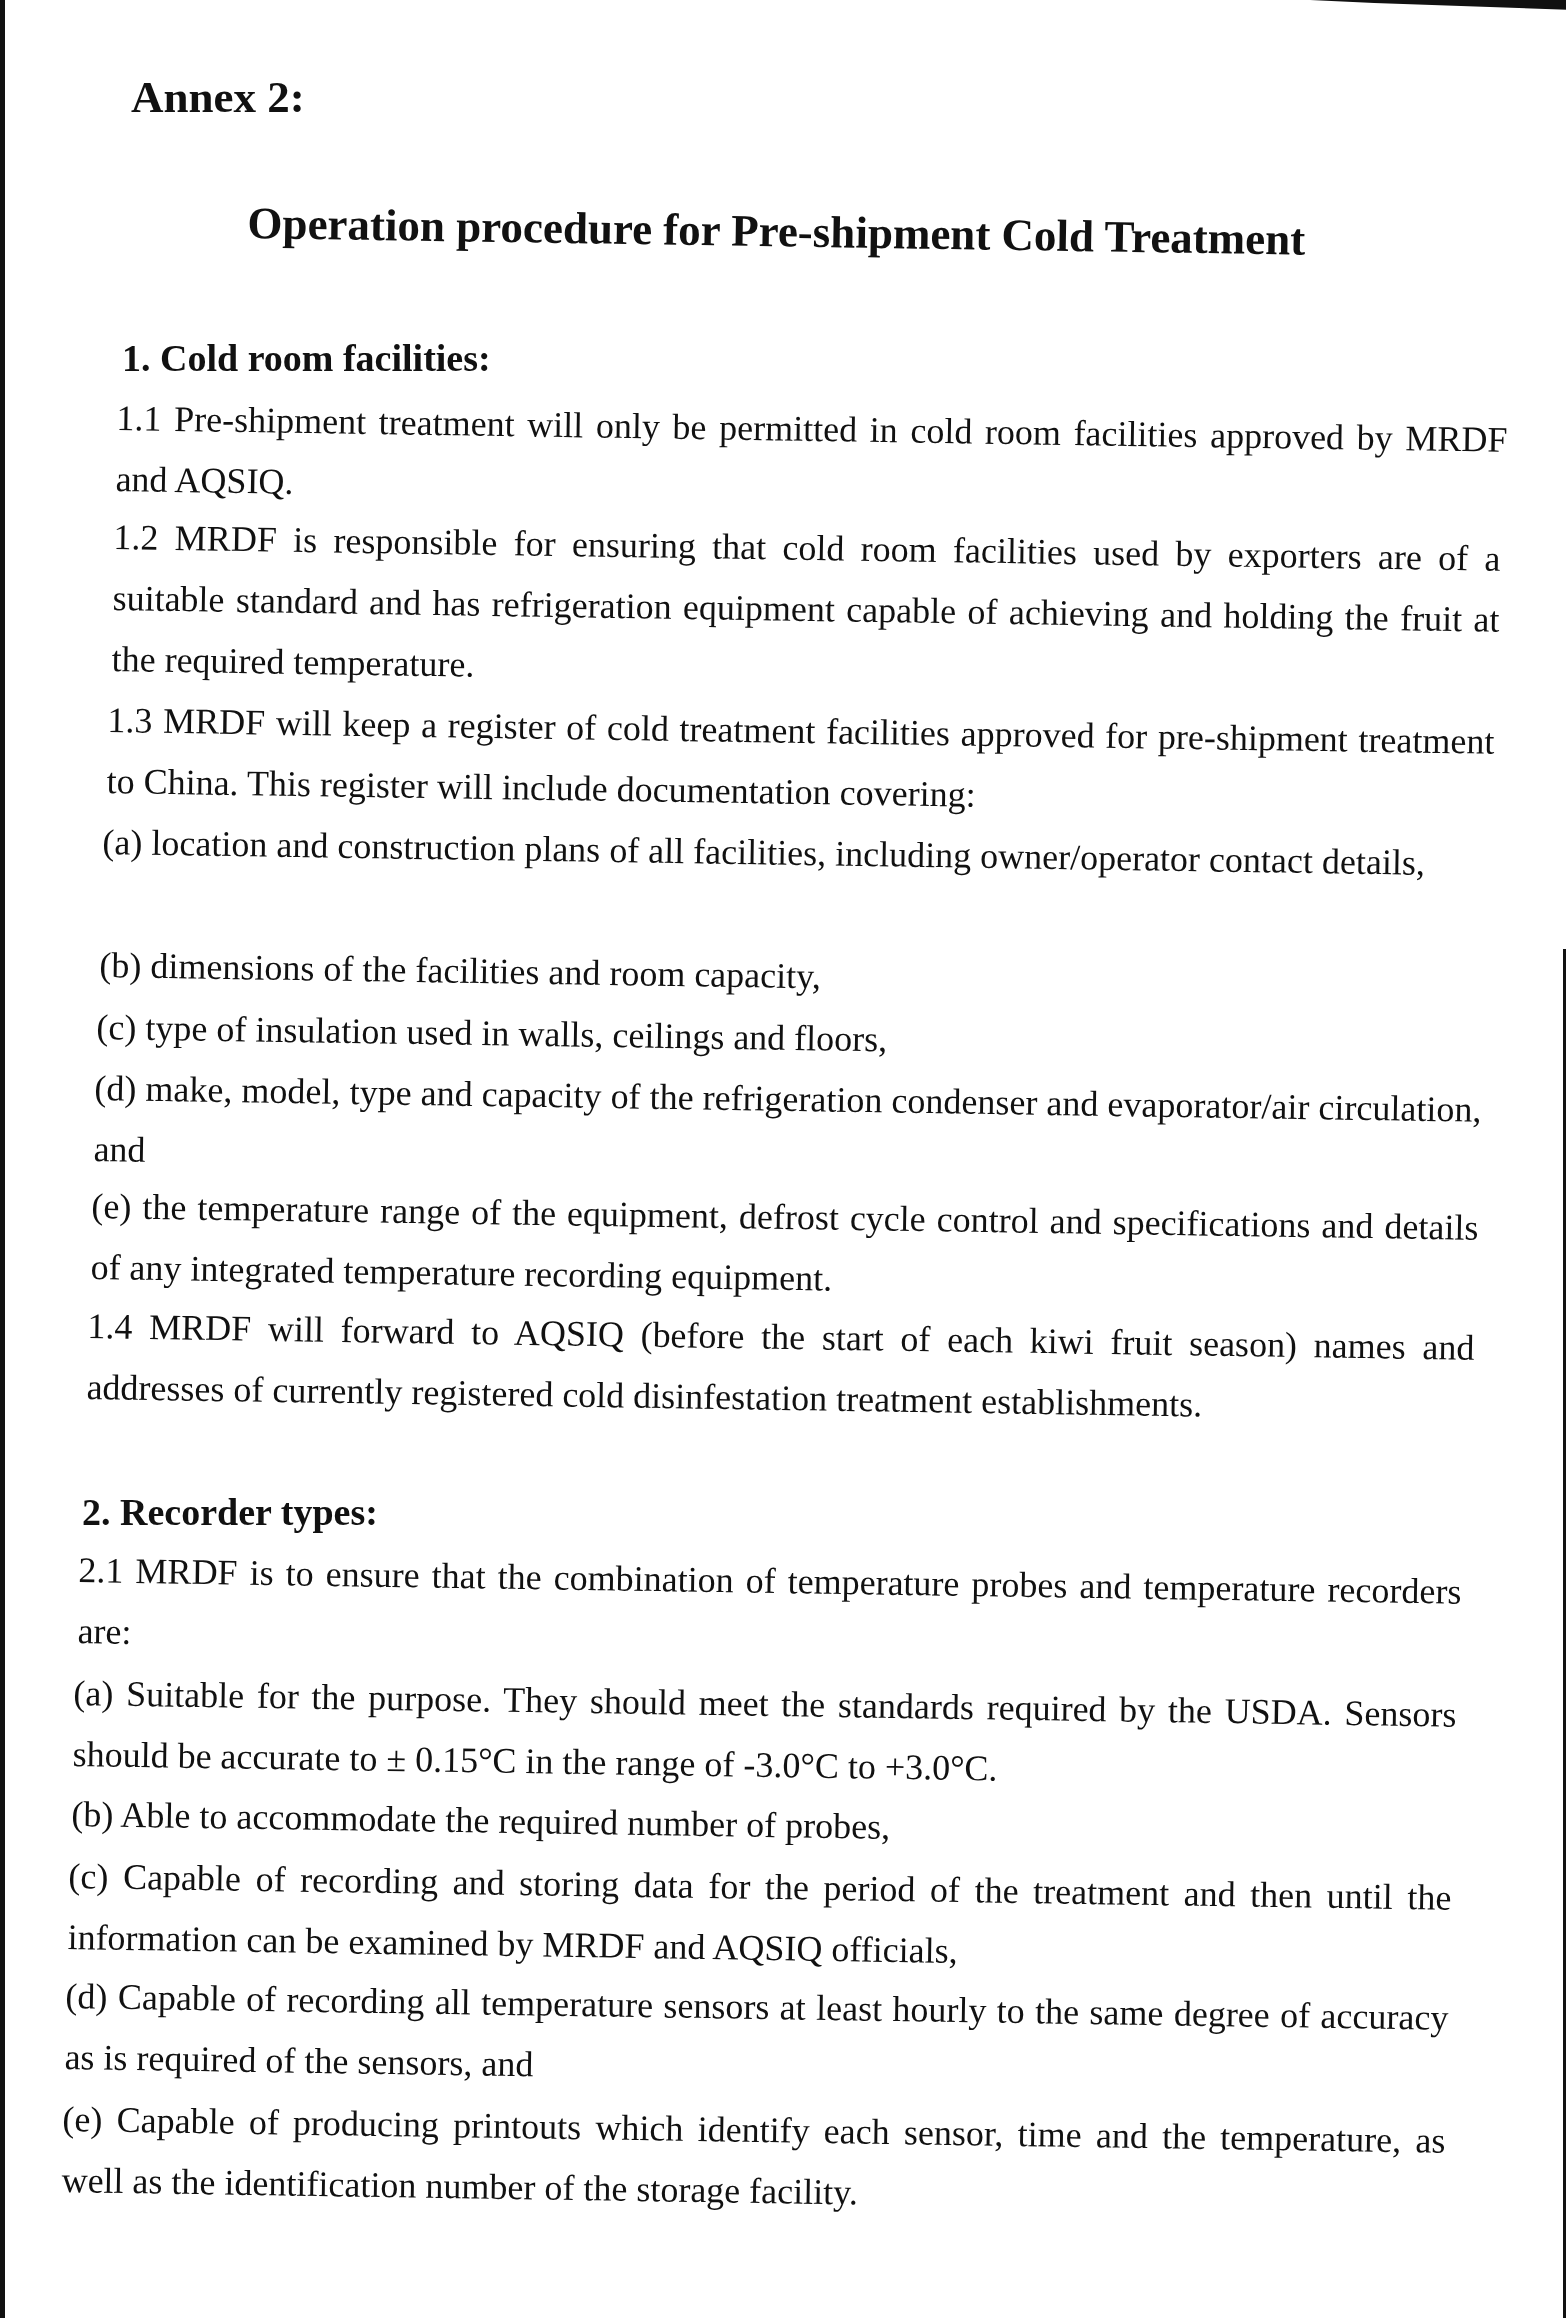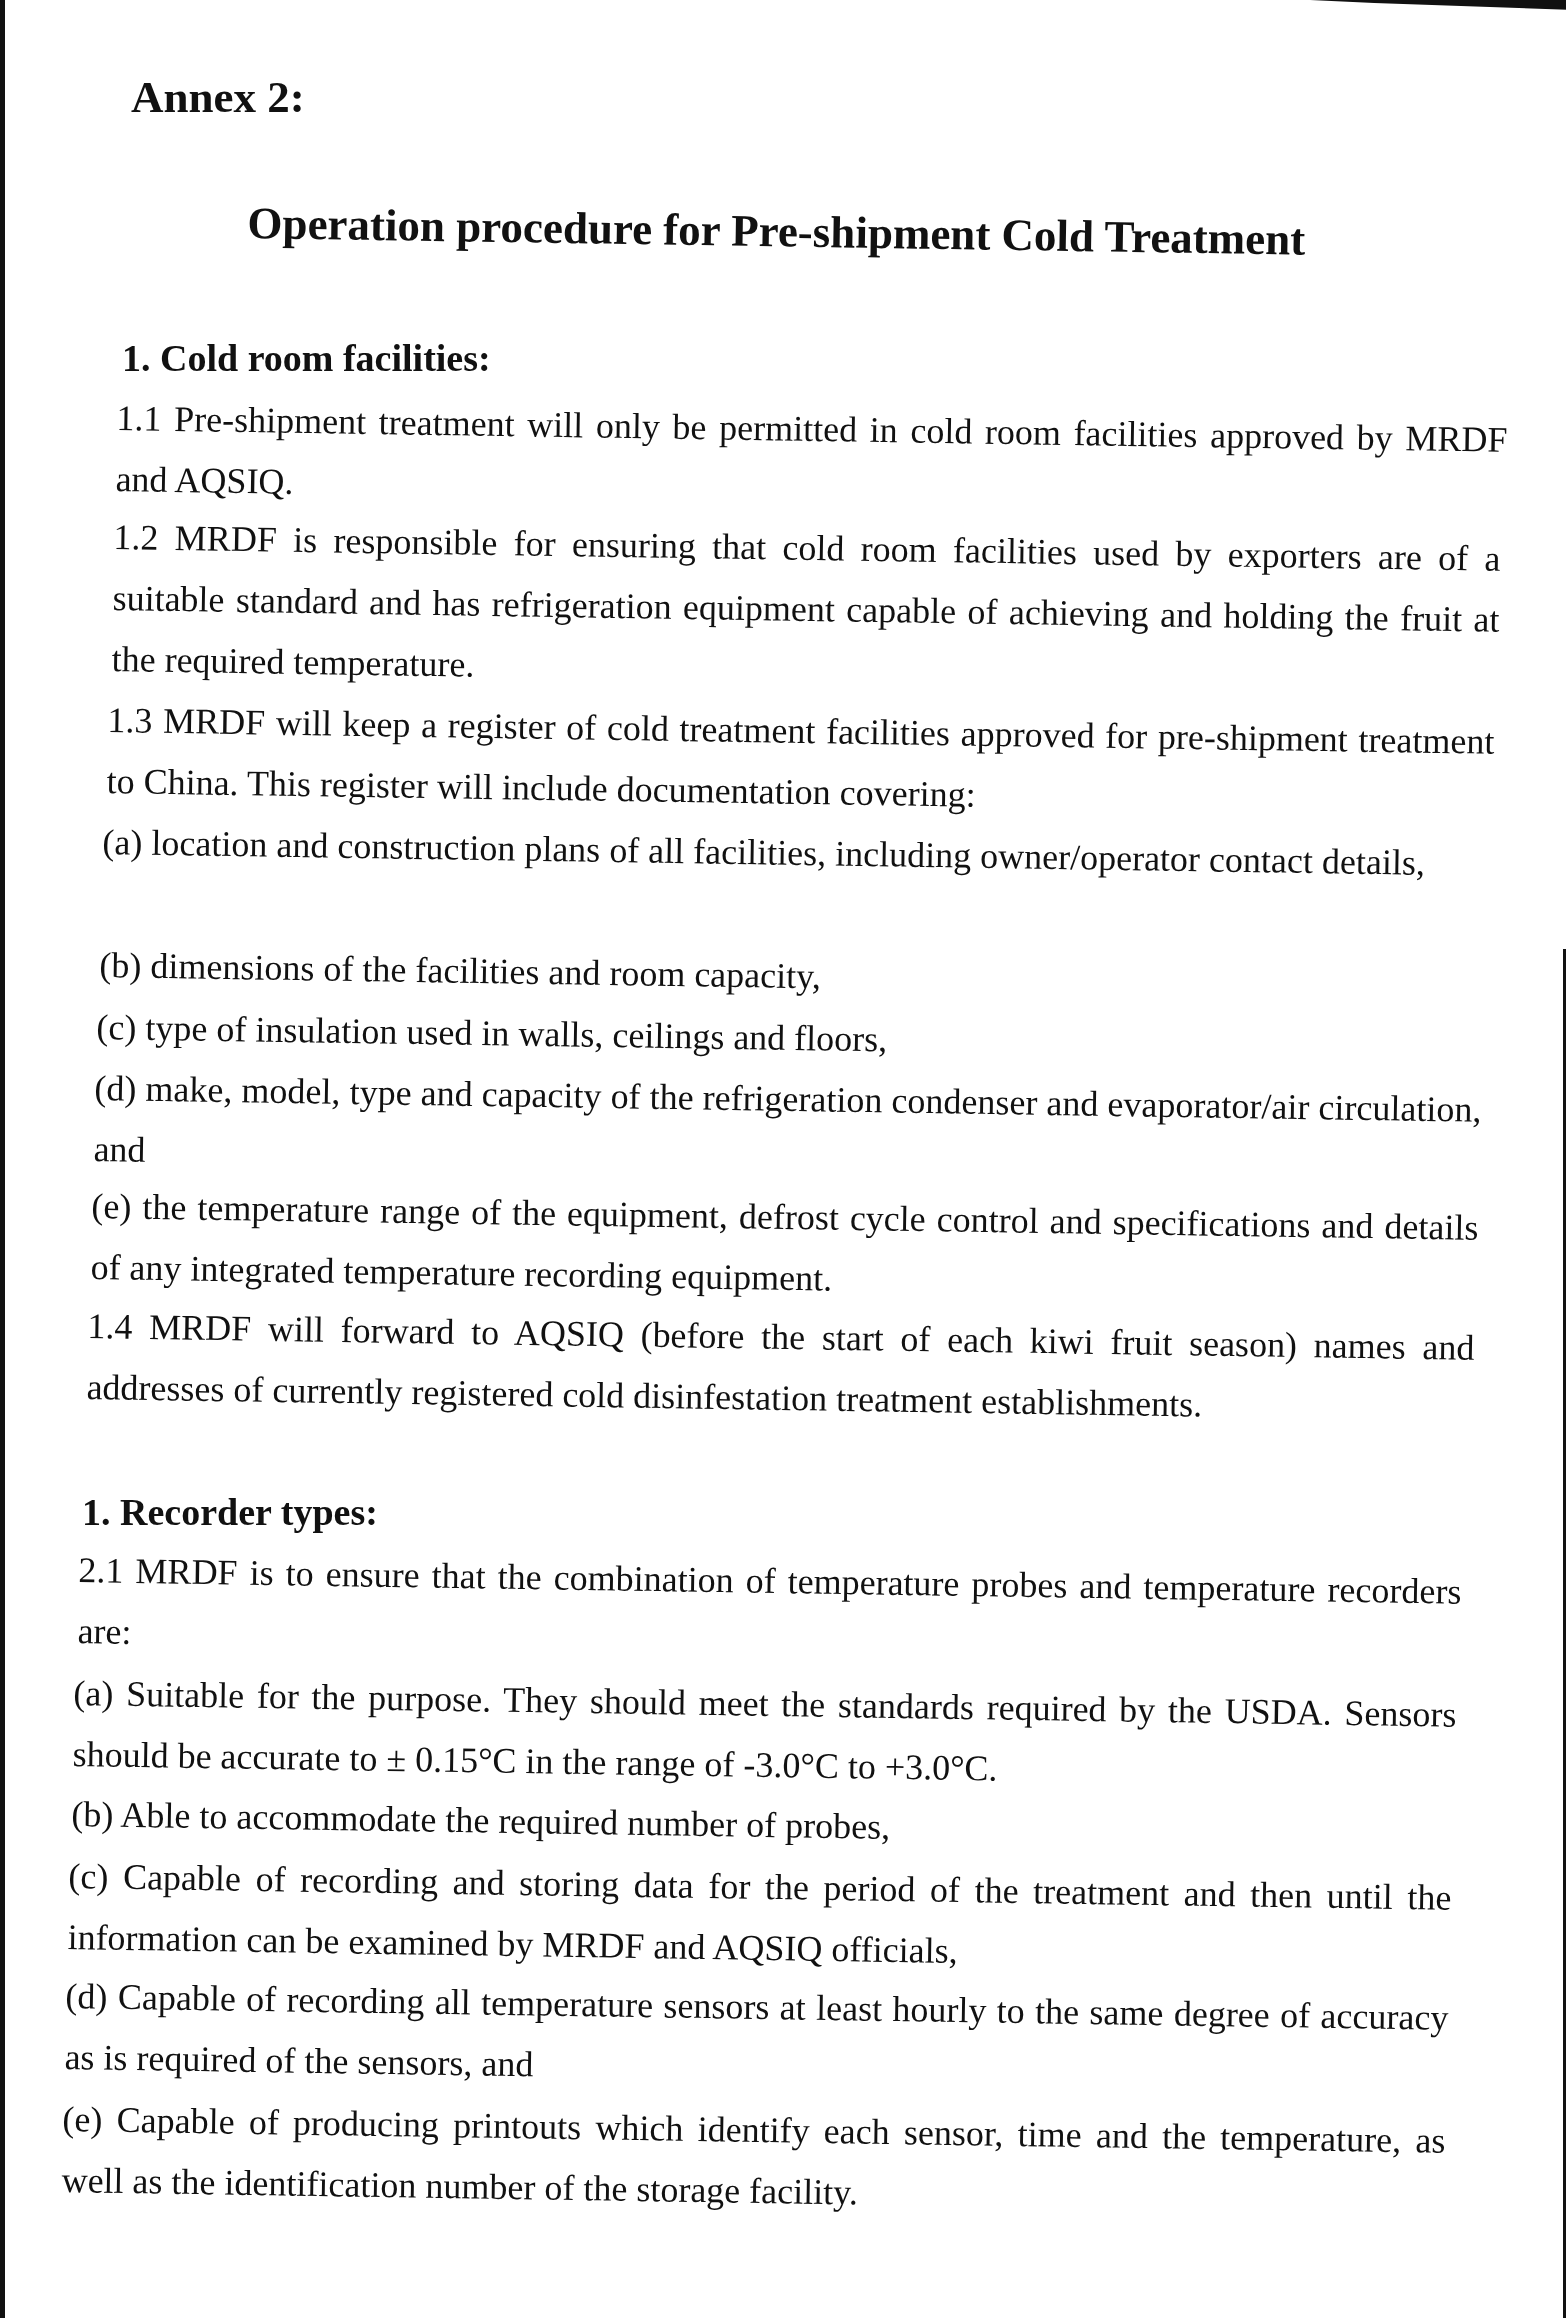--- a/index.html
+++ b/index.html
@@ -35,21 +35,21 @@
   <div class="para justify" style="left:117px; top:388px; width:1391px; transform:rotate(0.9deg);">1.1 Pre-shipment treatment will only be permitted in cold room facilities approved by MRDF and AQSIQ.</div>
   <div class="para justify" style="left:114px; top:507px; width:1387px; transform:rotate(0.9deg);">1.2 MRDF is responsible for ensuring that cold room facilities used by exporters are of a suitable standard and has refrigeration equipment capable of achieving and holding the fruit at the required temperature.</div>
   <div class="para justify" style="left:108px; top:690px; width:1387px; transform:rotate(0.9deg);">1.3 MRDF will keep a register of cold treatment facilities approved for pre-shipment treatment to China. This register will include documentation covering:</div>
   <div class="para justify" style="left:103px; top:812px; width:1387px; transform:rotate(0.9deg);">(a)  location and construction plans of all facilities, including owner/operator contact details,</div>
   <div class="para" style="left:100px; top:935px; width:1387px; transform:rotate(0.9deg);">(b)  dimensions of the facilities and room capacity,</div>
   <div class="para" style="left:97px; top:997px; width:1387px; transform:rotate(0.9deg);">(c)  type of insulation used in walls, ceilings and floors,</div>
   <div class="para justify" style="left:95px; top:1058px; width:1387px; transform:rotate(0.9deg);">(d)  make, model, type and capacity of the refrigeration condenser and evaporator/air circulation, and</div>
   <div class="para justify" style="left:92px; top:1176px; width:1387px; transform:rotate(0.9deg);">(e)  the temperature range of the equipment, defrost cycle control and specifications and details of any integrated temperature recording equipment.</div>
   <div class="para justify" style="left:88px; top:1296px; width:1387px; transform:rotate(0.9deg);">1.4 MRDF will forward to AQSIQ (before the start of each kiwi fruit season) names and addresses of currently registered cold disinfestation treatment establishments.</div>
 
-  <div class="sec" style="left:82px; top:1484px;">1.  Recorder types:</div>
+  <div class="sec" style="left:82px; top:1484px;">2.  Recorder types:</div>
 
   <div class="para justify" style="left:79px; top:1540px; width:1383px; transform:rotate(0.9deg);">2.1 MRDF is to ensure that the combination of temperature probes and temperature recorders are:</div>
   <div class="para justify" style="left:74px; top:1663px; width:1383px; transform:rotate(0.9deg);">(a) Suitable for the purpose. They should meet the standards required by the USDA. Sensors should be accurate to ± 0.15°C in the range of -3.0°C to +3.0°C.</div>
   <div class="para" style="left:72px; top:1784px; width:1383px; transform:rotate(0.9deg);">(b) Able to accommodate the required number of probes,</div>
   <div class="para justify" style="left:69px; top:1846px; width:1383px; transform:rotate(0.9deg);">(c) Capable of recording and storing data for the period of the treatment and then until the information can be examined by MRDF and AQSIQ officials,</div>
   <div class="para justify" style="left:66px; top:1966px; width:1383px; transform:rotate(0.9deg);">(d) Capable of recording all temperature sensors at least hourly to the same degree of accuracy as is required of the sensors, and</div>
   <div class="para justify" style="left:63px; top:2089px; width:1383px; transform:rotate(0.9deg);">(e) Capable of producing printouts which identify each sensor, time and the temperature, as well as the identification number of the storage facility.</div>
 </div>
 
 

